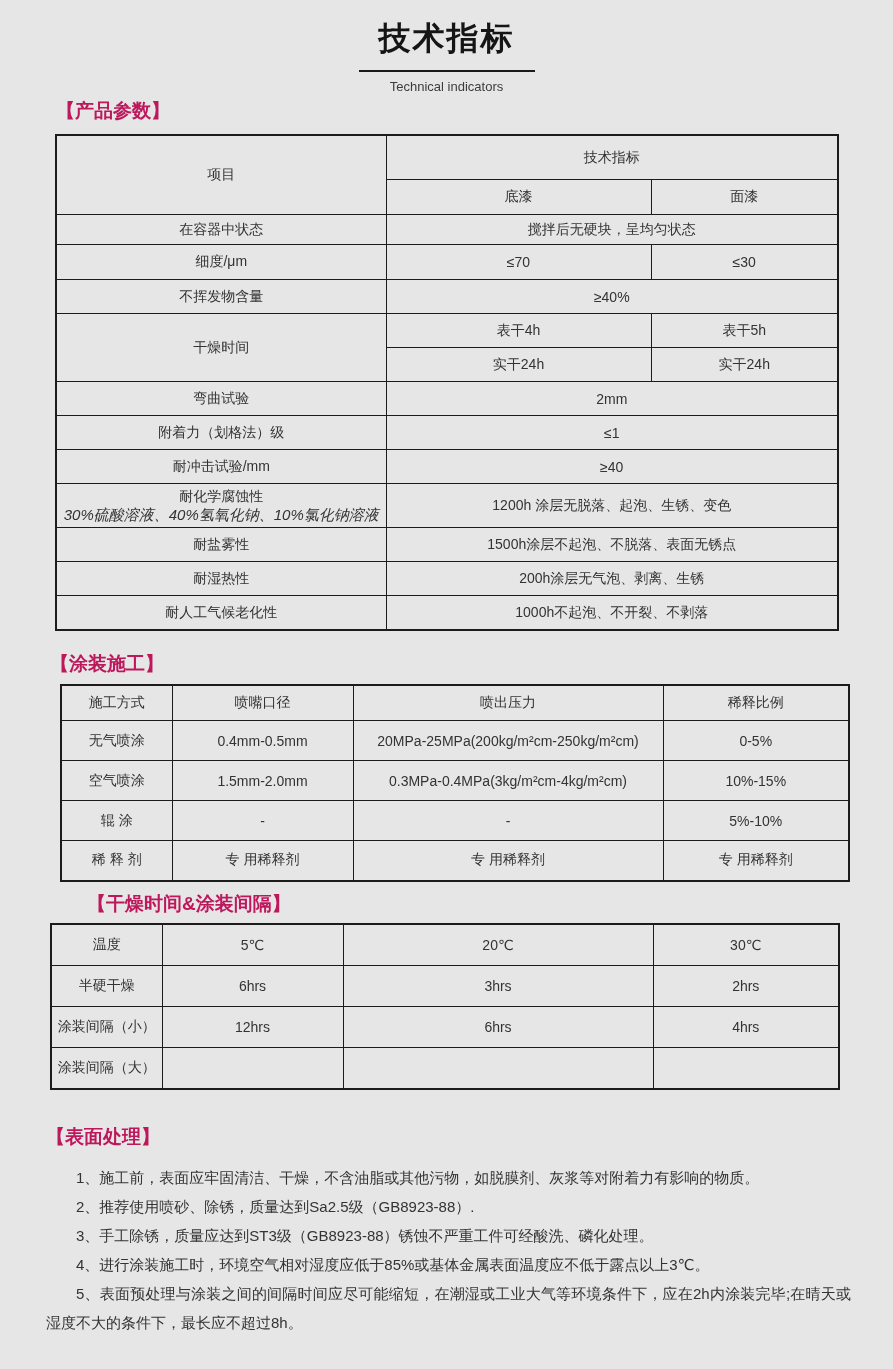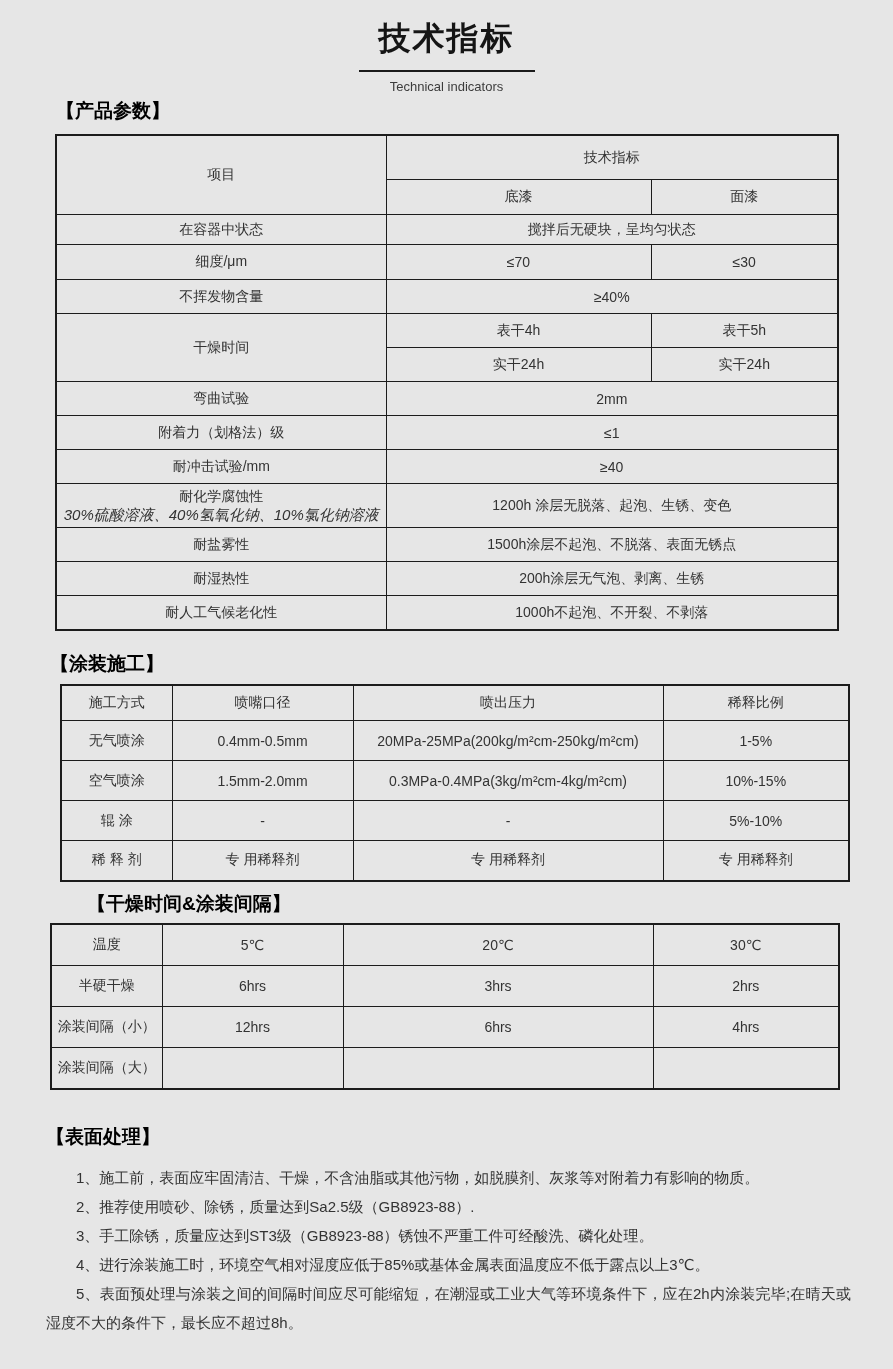--- a/index.html
+++ b/index.html
@@ -15,21 +15,21 @@
     font-size: 32px; font-weight: 900; color: #151515;
     letter-spacing: 2px; line-height: 1.25;
   }
   .title-divider {
     width: 176px; height: 2px; background: #1a1a1a;
     margin: 12px auto 7px auto;
   }
   .page-subtitle { font-size: 13px; color: #3c3c3c; }
 
   .section-heading {
-    font-size: 19px; font-weight: bold; color: #000000;
+    font-size: 19px; font-weight: bold; color: #be185d;
     padding-left: 50px; line-height: 1.2;
   }
   .sh-product  { margin-top: 6px; padding-left: 56px; }
   .sh-coating  { margin-top: 22px; }
   .sh-drying   { margin-top: 11px; padding-left: 46px; margin-left: 41px; }
   .sh-surface  { margin-top: 36px; padding-left: 46px; }
 
   table {
     border-collapse: collapse; table-layout: fixed;
     border: 2px solid #1c1c1c;
@@ -150,21 +150,21 @@
       <tr style="height:36px">
     <td>施工方式</td>
     <td>喷嘴口径</td>
     <td>喷出压力</td>
     <td>稀释比例</td>
   </tr>
   <tr style="height:40px">
     <td>无气喷涂</td>
     <td>0.4mm-0.5mm</td>
     <td>20MPa-25MPa(200kg/m²cm-250kg/m²cm)</td>
-    <td>1-5%</td>
+    <td>0-5%</td>
   </tr>
   <tr style="height:40px">
     <td>空气喷涂</td>
     <td>1.5mm-2.0mm</td>
     <td>0.3MPa-0.4MPa(3kg/m²cm-4kg/m²cm)</td>
     <td>10%-15%</td>
   </tr>
   <tr style="height:40px">
     <td>辊  涂</td>
     <td>-</td>

